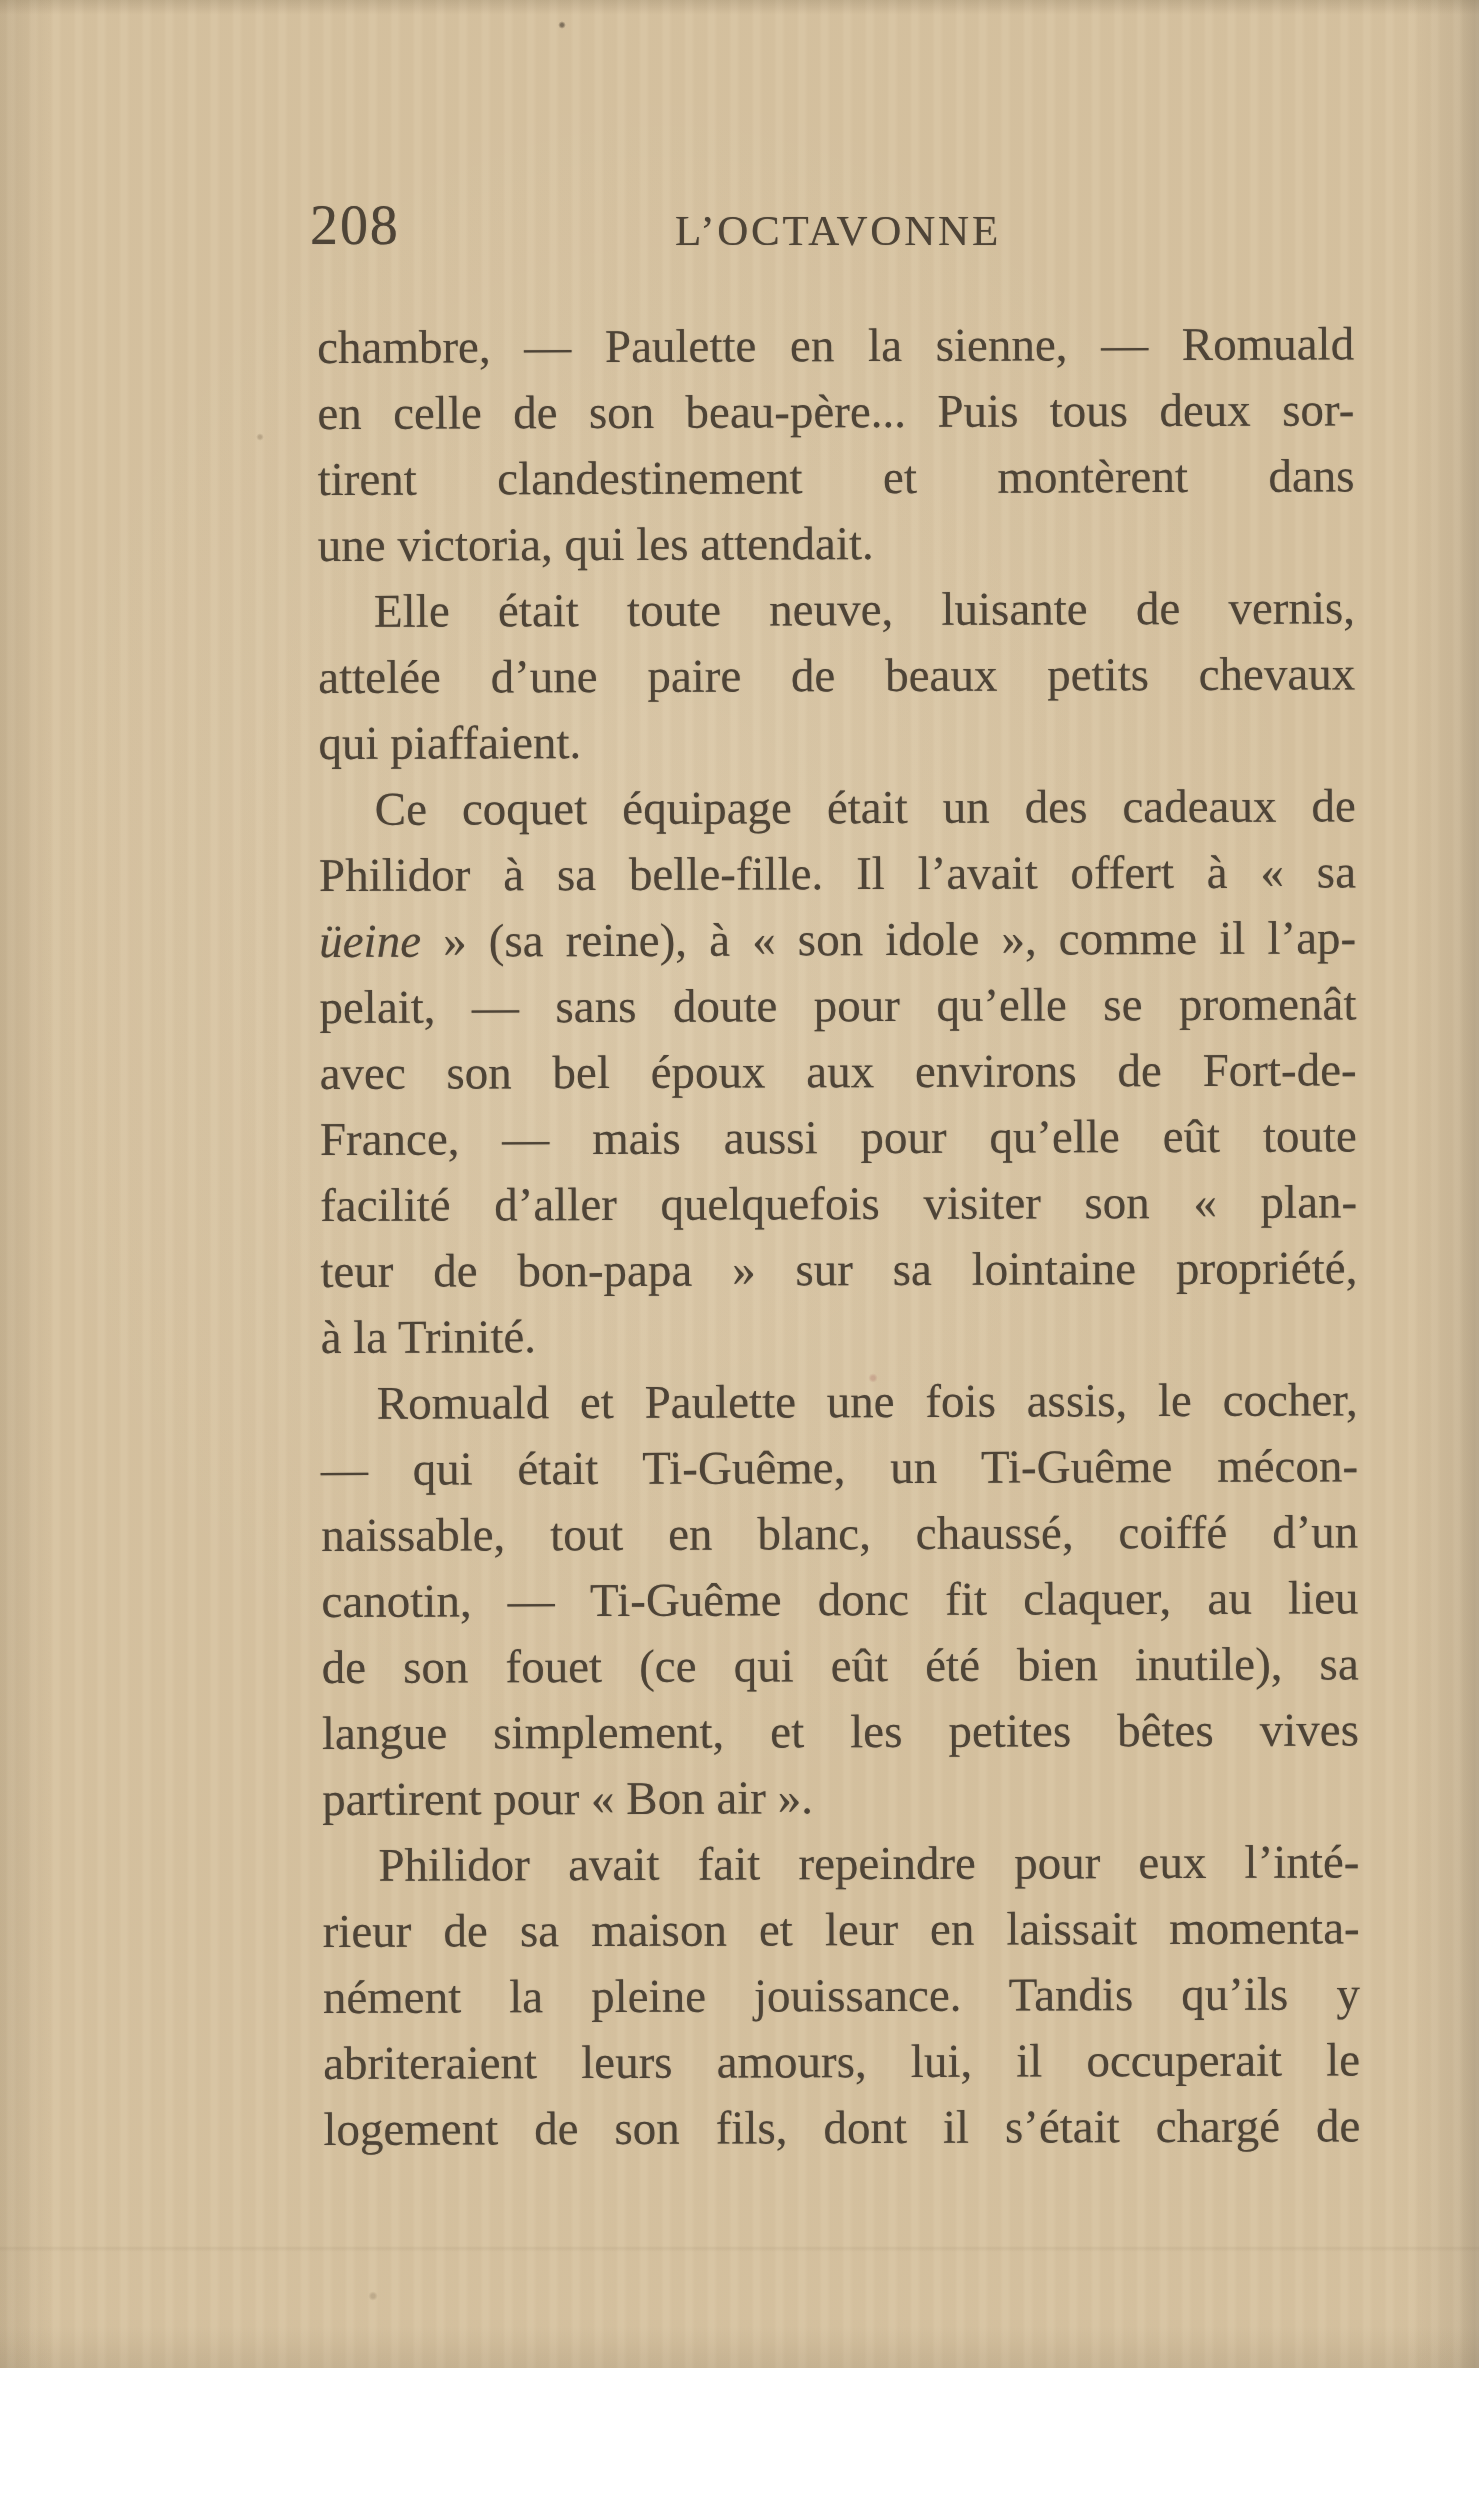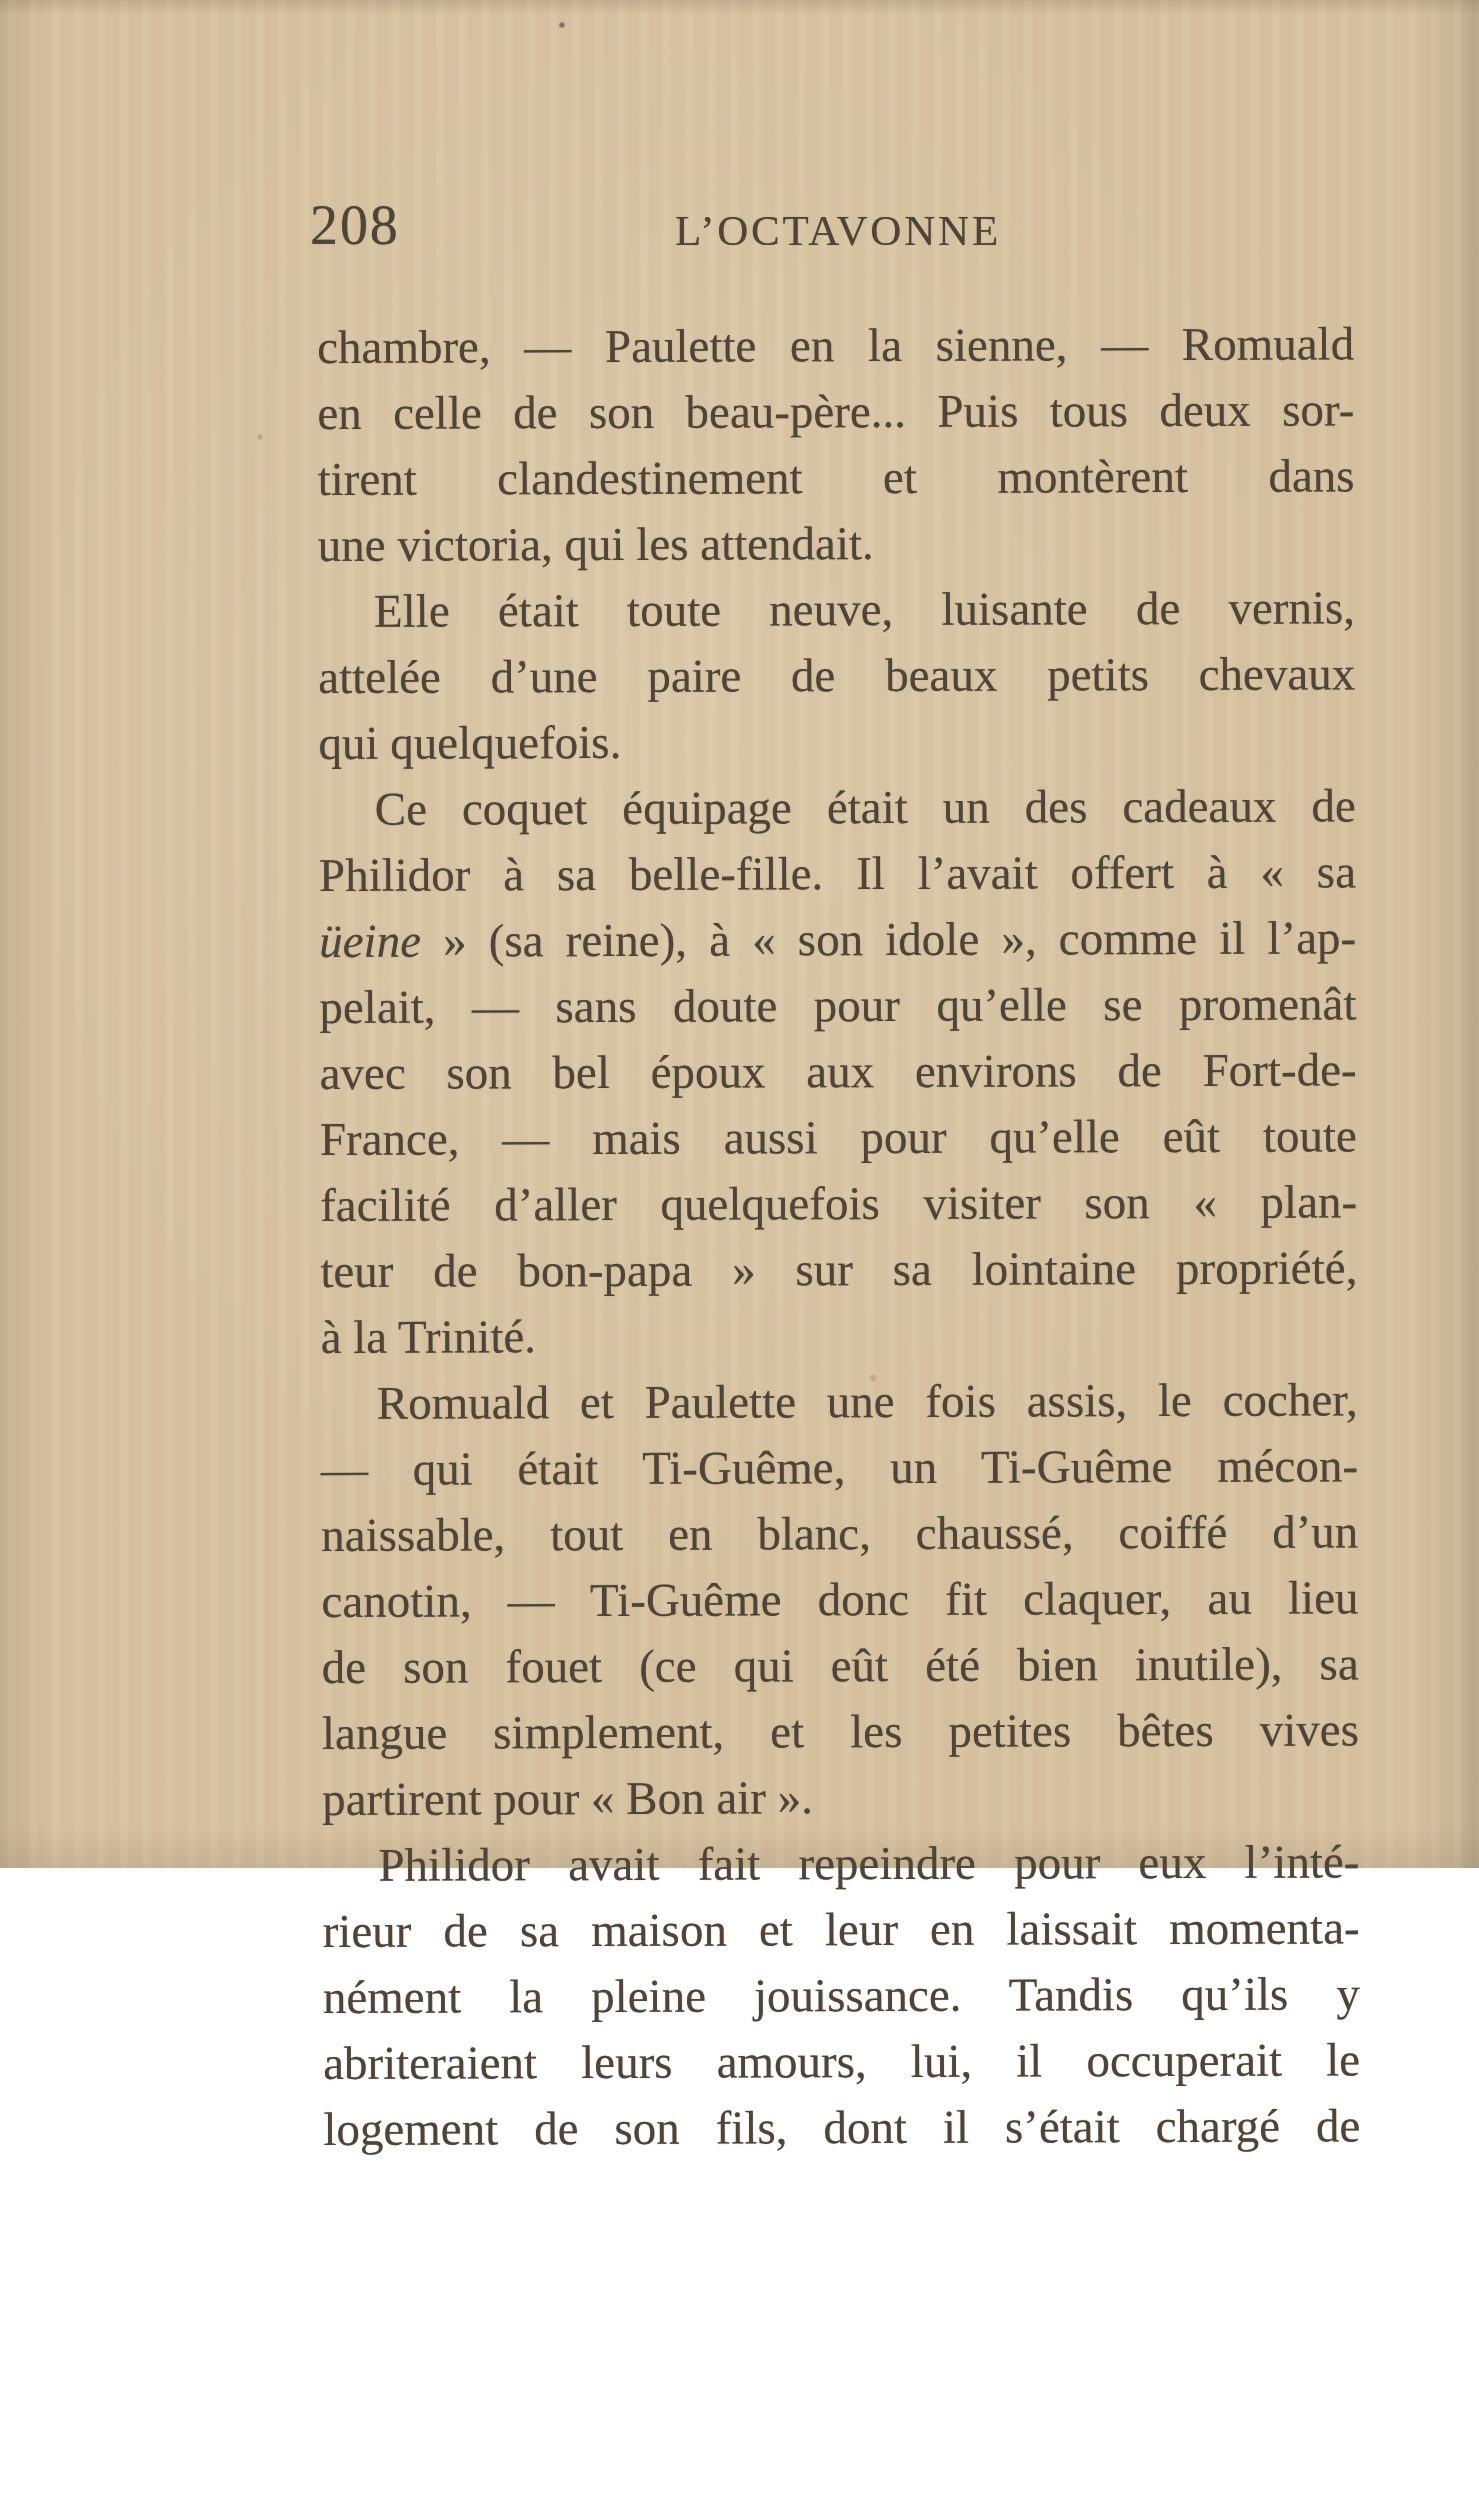--- a/index.html
+++ b/index.html
@@ -2,21 +2,21 @@
 <html style="--paper: #d7c3a1; --ink: #4e4437;font-size:15px"><head>
 <meta charset="utf-8">
 <style>
   * { margin: 0; padding: 0; box-sizing: border-box; }
   html, body { width: 1479px; height: 2500px; overflow: hidden; }
   body { font-family: "Liberation Serif", "DejaVu Serif", serif; }
 
   .page {
     position: relative;
     width: 1479px;
-    height: 1868px;
+    height: 2368px;
     color: var(--ink, #4e4437);
     background:
       
       radial-gradient(circle at 562px 25px,  rgba(55,45,35,.55) 0 1.4px, rgba(55,45,35,0) 3.8px),
       radial-gradient(circle at 260px 437px, rgba(110,90,65,.30) 0 1.4px, rgba(110,90,65,0) 3.8px),
       radial-gradient(circle at 873px 1378px, rgba(160,90,85,.28) 0 1.9px,  rgba(160,90,85,0) 4.7px),
       radial-gradient(circle at 373px 2296px, rgba(110,90,65,.25) 0 1.9px,  rgba(110,90,65,0) 4.7px),
       
       linear-gradient(180deg, rgba(0,0,0,0) 2246px, rgba(120,100,75,.10) 2248px, rgba(0,0,0,0) 2252px),
       
@@ -87,21 +87,21 @@
 <div class="page">
   <span class="page-number">208</span>
   <span class="running-title">L’OCTAVONNE</span>
   <div class="page-body">
       <div class="line just"><span>chambre, — Paulette en la sienne, — Romuald</span></div>
       <div class="line just"><span>en celle de son beau-père... Puis tous deux sor-</span></div>
       <div class="line just"><span>tirent clandestinement et montèrent dans</span></div>
       <div class="line"><span>une victoria, qui les attendait.</span></div>
       <div class="line indent just"><span>Elle était toute neuve, luisante de vernis,</span></div>
       <div class="line just"><span>attelée d’une paire de beaux petits chevaux</span></div>
-      <div class="line"><span>qui quelquefois.</span></div>
+      <div class="line"><span>qui piaffaient.</span></div>
       <div class="line indent just"><span>Ce coquet équipage était un des cadeaux de</span></div>
       <div class="line just"><span>Philidor à sa belle-fille. Il l’avait offert à « sa</span></div>
       <div class="line just"><span></span><em>üeine</em><span> » (sa reine), à « son idole », comme il l’ap-</span></div>
       <div class="line just"><span>pelait, — sans doute pour qu’elle se promenât</span></div>
       <div class="line just"><span>avec son bel époux aux environs de Fort-de-</span></div>
       <div class="line just"><span>France, — mais aussi pour qu’elle eût toute</span></div>
       <div class="line just"><span>facilité d’aller quelquefois visiter son « plan-</span></div>
       <div class="line just"><span>teur de bon-papa » sur sa lointaine propriété,</span></div>
       <div class="line"><span>à la Trinité.</span></div>
       <div class="line indent just"><span>Romuald et Paulette une fois assis, le cocher,</span></div>

